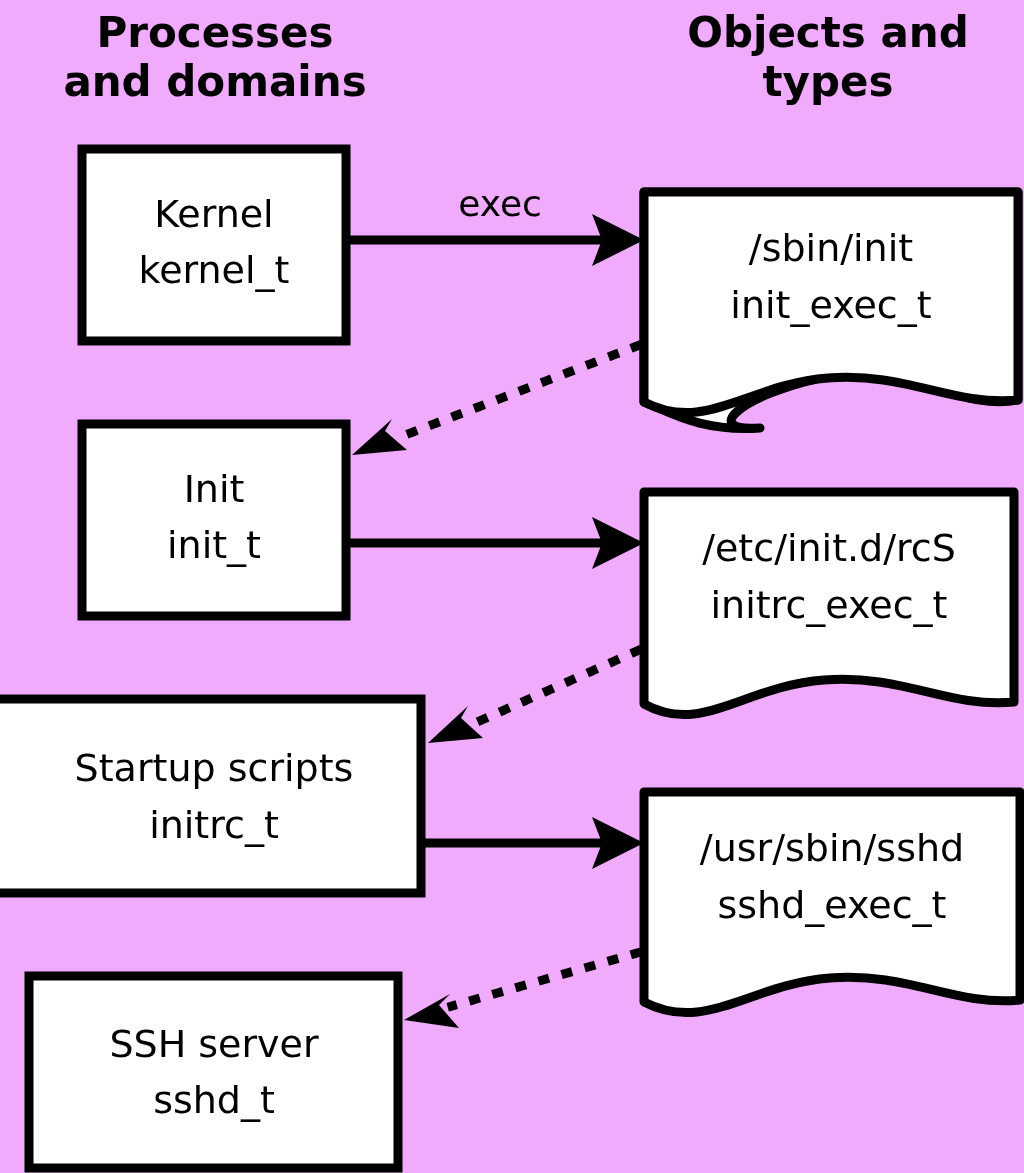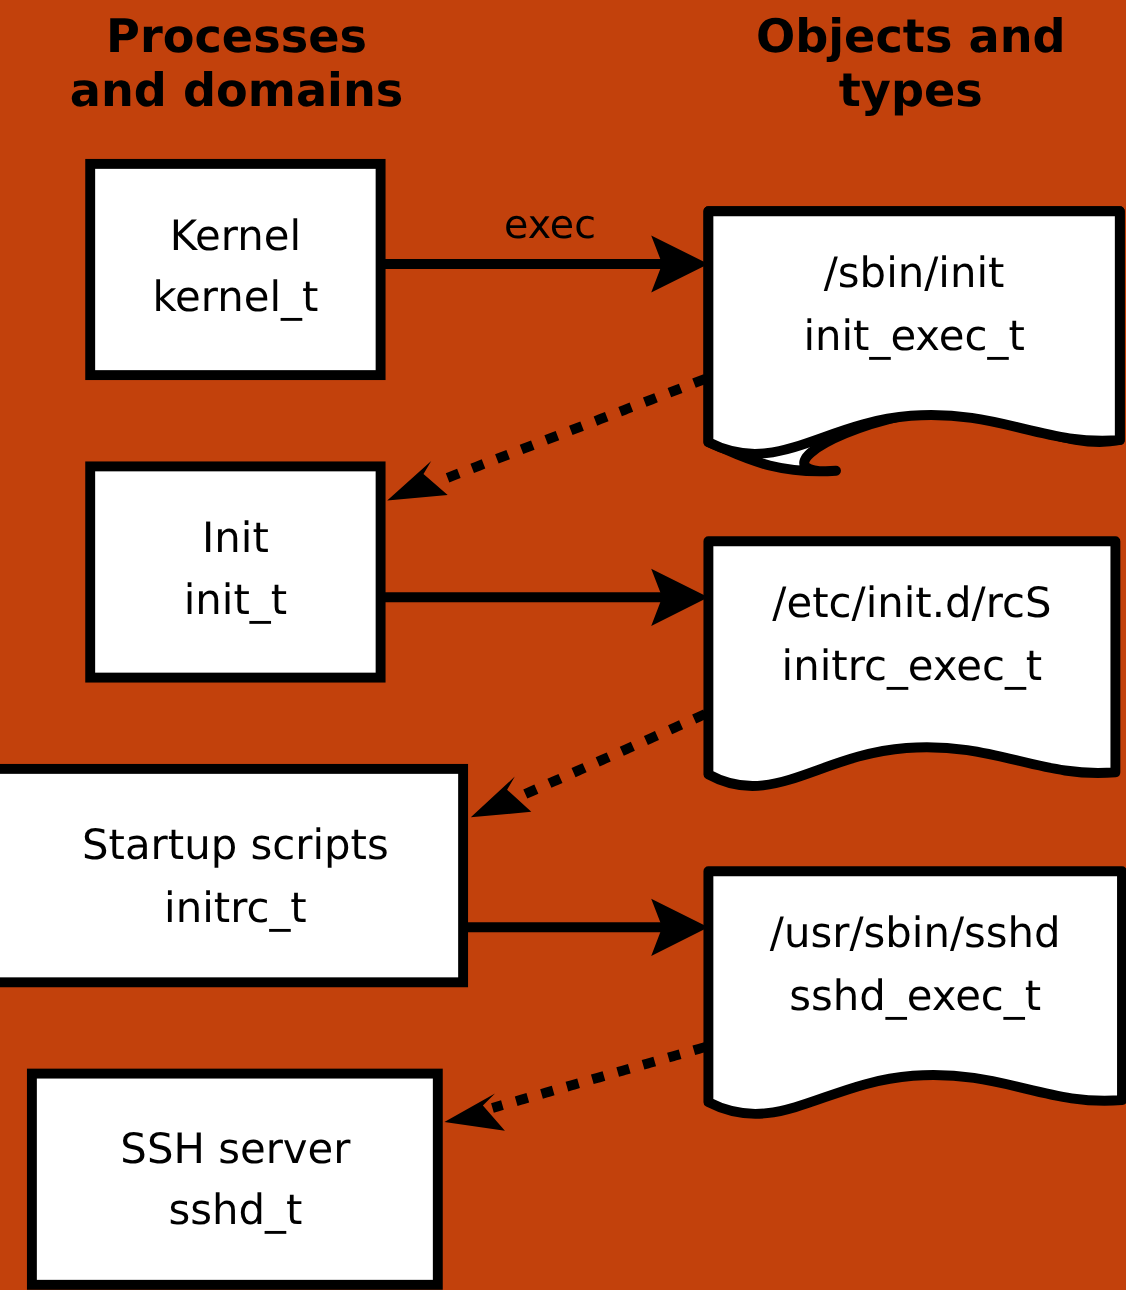--- a/index.html
+++ b/index.html
@@ -7,21 +7,21 @@
     padding: 0;
     background: #ffffff;
   }
   body {
     font-family: "DejaVu Sans", "Liberation Sans", sans-serif;
   }
   #canvas {
     position: relative;
     width: 1024px;
     height: 1173px;
-    background: #c2410c;
+    background: #f0abfc;
     overflow: hidden;
   }
   #diagram-svg {
     position: absolute;
     top: 0;
     left: 0;
     width: 1024px;
     height: 1173px;
   }
   .col-header {

